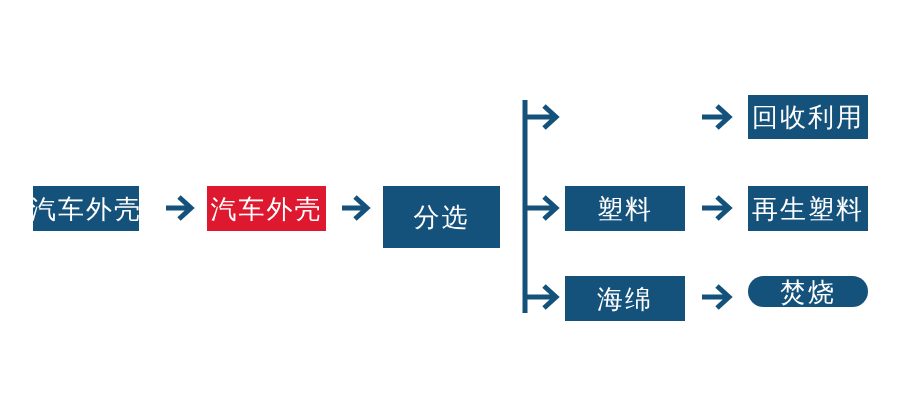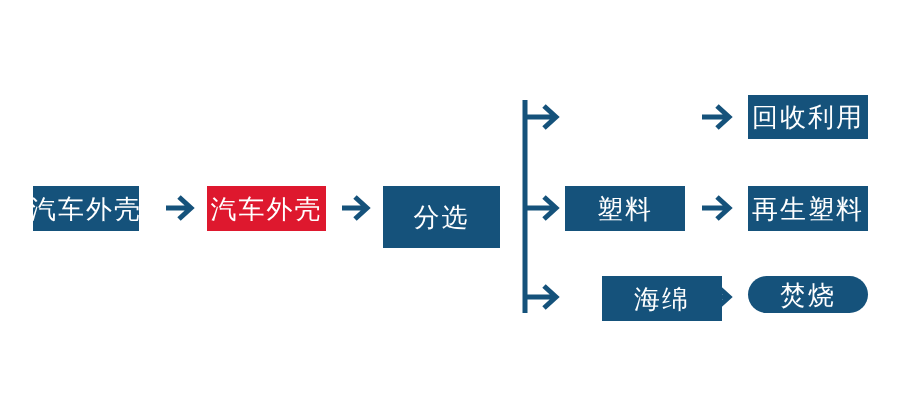--- a/index.html
+++ b/index.html
@@ -48,22 +48,22 @@
   .node.red{background:var(--highlight-red);}
   
   .n-car     {left:33px;  top:186px; width:106px; height:45px;}
   .n-crush   {left:207px; top:186px; width:119px; height:45px;}
   .n-sort    {left:383px; top:186px; width:117px; height:62px;}
   
   .n-metal   {left:565px; top:95px;  width:120px; height:44px;}
   .n-recycle {left:748px; top:95px;  width:120px; height:44px;}
   .n-plastic {left:565px; top:186px; width:120px; height:45px;}
   .n-replas  {left:748px; top:186px; width:120px; height:45px;}
-  .n-sponge  {left:565px; top:276px; width:120px; height:45px;margin-left:37px;}
-  .n-incin   {left:748px; top:276px; width:120px; height:37px;border-radius:21px;}
+  .n-sponge  {left:565px; top:276px; width:120px; height:45px;}
+  .n-incin   {left:748px; top:276px; width:120px; height:31px;border-radius:21px;}
 </style>
 </head>
 <body>
 
 <div class="canvas">
 
   <svg class="connectors" viewBox="0 0 900 411" xmlns="http://www.w3.org/2000/svg">
 
     <path class="connector" d="M525 100 V313"></path>
 

